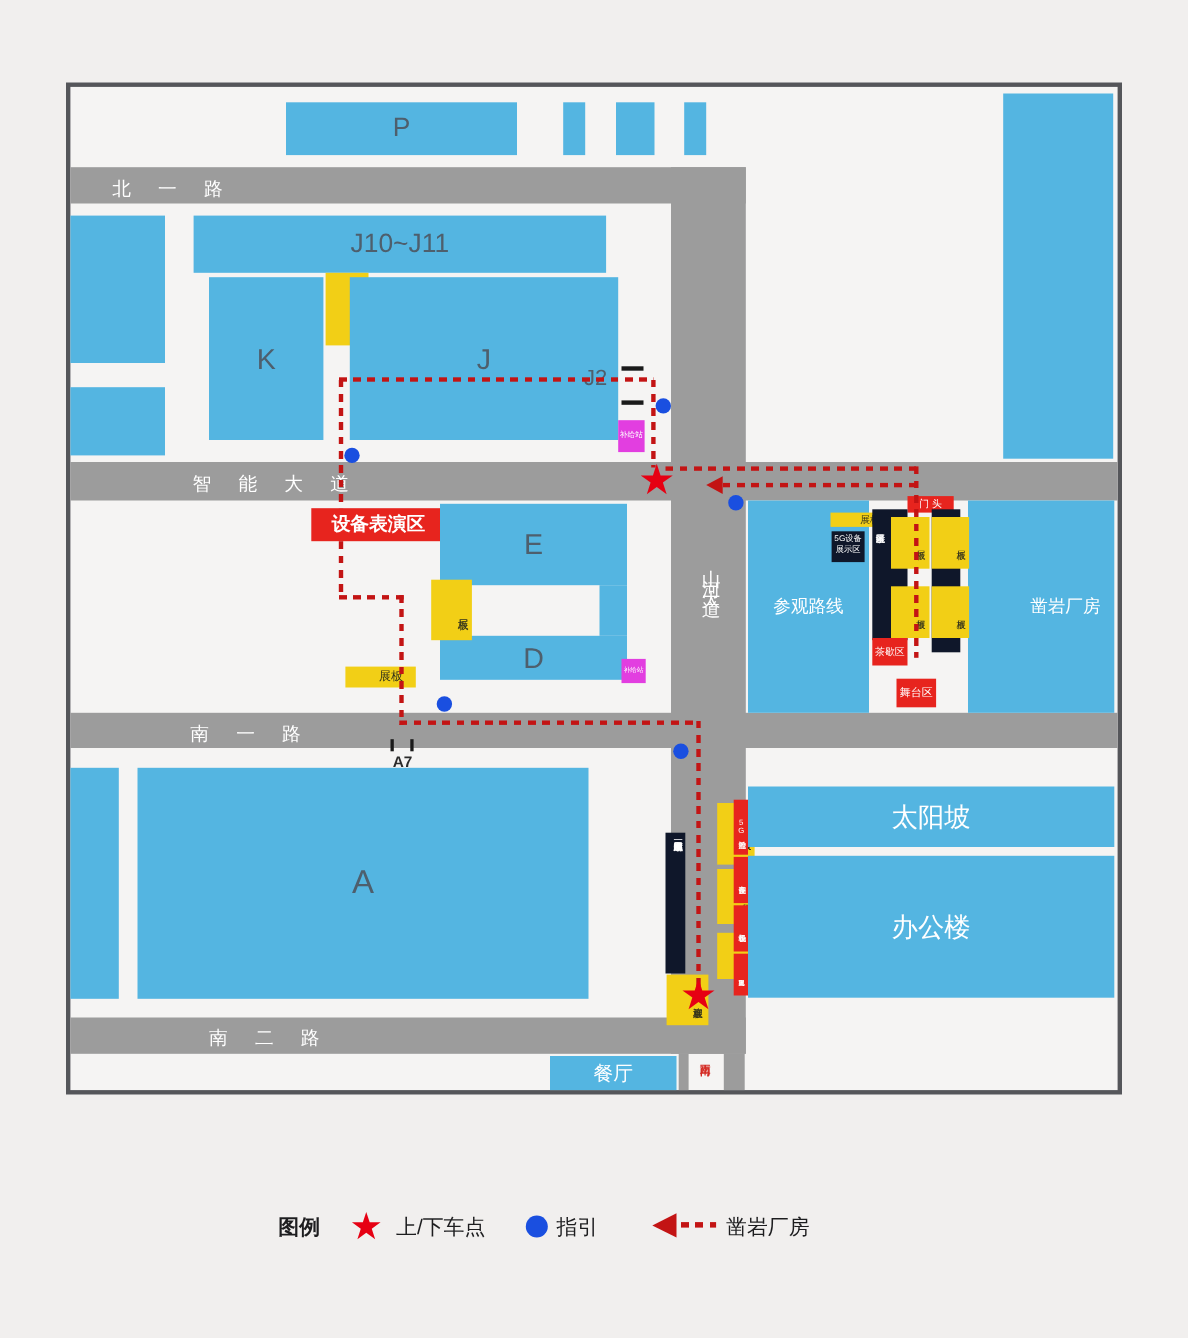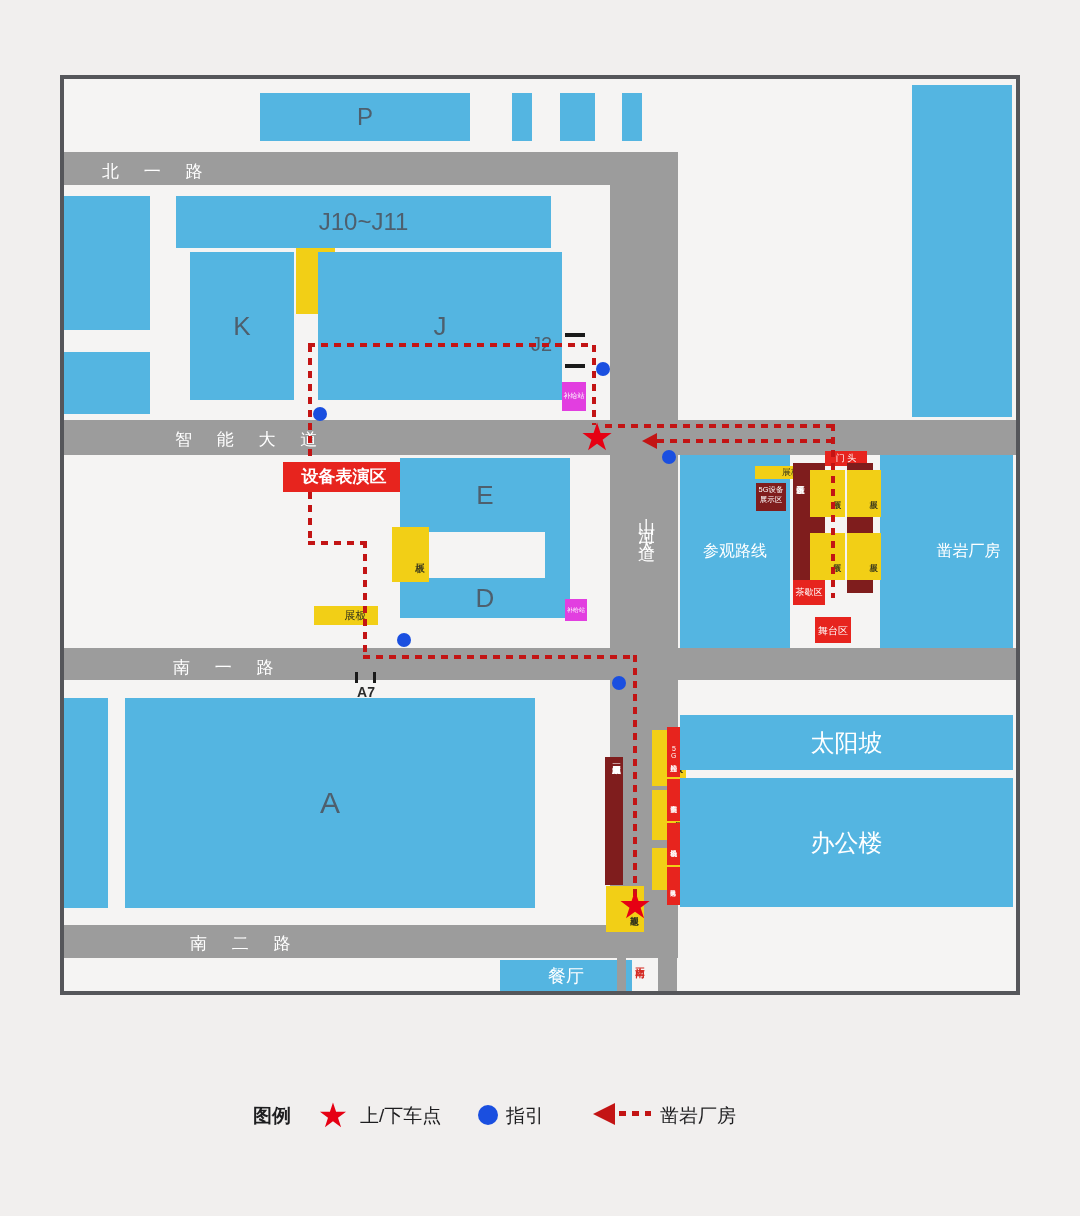--- a/index.html
+++ b/index.html
@@ -13,21 +13,21 @@
   .frame{
     position:absolute;left:60px;top:75px;width:952px;height:912px;
     border:4px solid #55565a;background:#f5f4f3;
   }
   .road{background:#9c9c9c;}
   .roadlbl{color:#fff;font-size:17px;letter-spacing:10px;font-weight:500;white-space:nowrap;}
   .bld{background:#54b5e1;display:flex;align-items:center;justify-content:center;}
   .ltr{color:#4e5f6d;font-weight:500;}
   .cn{color:#fff;}
   .yellow{background:#f2cf16;color:#33331c;display:flex;align-items:center;justify-content:center;text-align:center;line-height:1.12;padding-left:19px;}
-  .navy{background:#7f1d1d;color:#fff;}
+  .navy{background:#0f172a;color:#fff;}
   .redbox{background:#e7241e;color:#fff;display:flex;align-items:center;justify-content:center;text-align:center;line-height:1.1;}
   .magenta{background:#e23ee0;color:#fff;text-align:center;line-height:1.15;display:flex;align-items:center;justify-content:center;}
   .vtext{writing-mode:vertical-rl;text-orientation:upright;}
   .hdash{height:4px;background:repeating-linear-gradient(90deg,#c31414 0 7px,transparent 7px 13px);}
   .vdash{width:4px;background:repeating-linear-gradient(180deg,#c31414 0 7px,transparent 7px 13px);}
   .dot{width:14px;height:14px;border-radius:50%;background:#1a4fe0;}
   .star{color:#e60013;font-size:38px;line-height:1;transform:translate(-50%,-50%);}
   .tick{background:#1a1a1a;}
   .arrow-left{width:0;height:0;border-top:8px solid transparent;border-bottom:8px solid transparent;border-right:15px solid #c31414;}
   .legend-text{font-size:19px;color:#1d1d1f;white-space:nowrap;}
@@ -137,21 +137,21 @@
   <div class="abs redbox vtext" style="left:603px;top:744px;width:13px;height:42px;font-size:7px;">机场设备</div>
   <div class="abs redbox vtext" style="left:603px;top:788px;width:13px;height:38px;font-size:5.5px;">固定翼飞机</div>
 
   <div class="abs bld" style="left:616px;top:636px;width:333px;height:55px;">
     <span class="cn" style="font-size:24px;">太阳坡</span>
   </div>
   <div class="abs bld" style="left:616px;top:699px;width:333px;height:129px;">
     <span class="cn" style="font-size:24px;">办公楼</span>
   </div>
 
-  <div class="abs bld" style="left:436px;top:881px;width:132px;height:31px;">
+  <div class="abs bld" style="left:436px;top:881px;width:115px;height:31px;">
     <span class="cn" style="font-size:18px;">餐厅</span>
   </div>
   <div class="abs road" style="left:553px;top:879px;width:9px;height:33px;"></div>
   <div class="abs vtext" style="left:566px;top:881px;width:16px;height:31px;font-size:9.5px;color:#d42b24;font-weight:700;">正南门</div>
   <div class="abs road" style="left:594px;top:879px;width:19px;height:33px;"></div>
 
   <div class="abs hdash" style="left:244px;top:264px;width:286px;"></div>
   <div class="abs vdash" style="left:528px;top:266px;height:80px;"></div>
   <div class="abs vdash" style="left:244px;top:266px;height:117px;"></div>
   <div class="abs vdash" style="left:244px;top:413px;height:51px;"></div>

